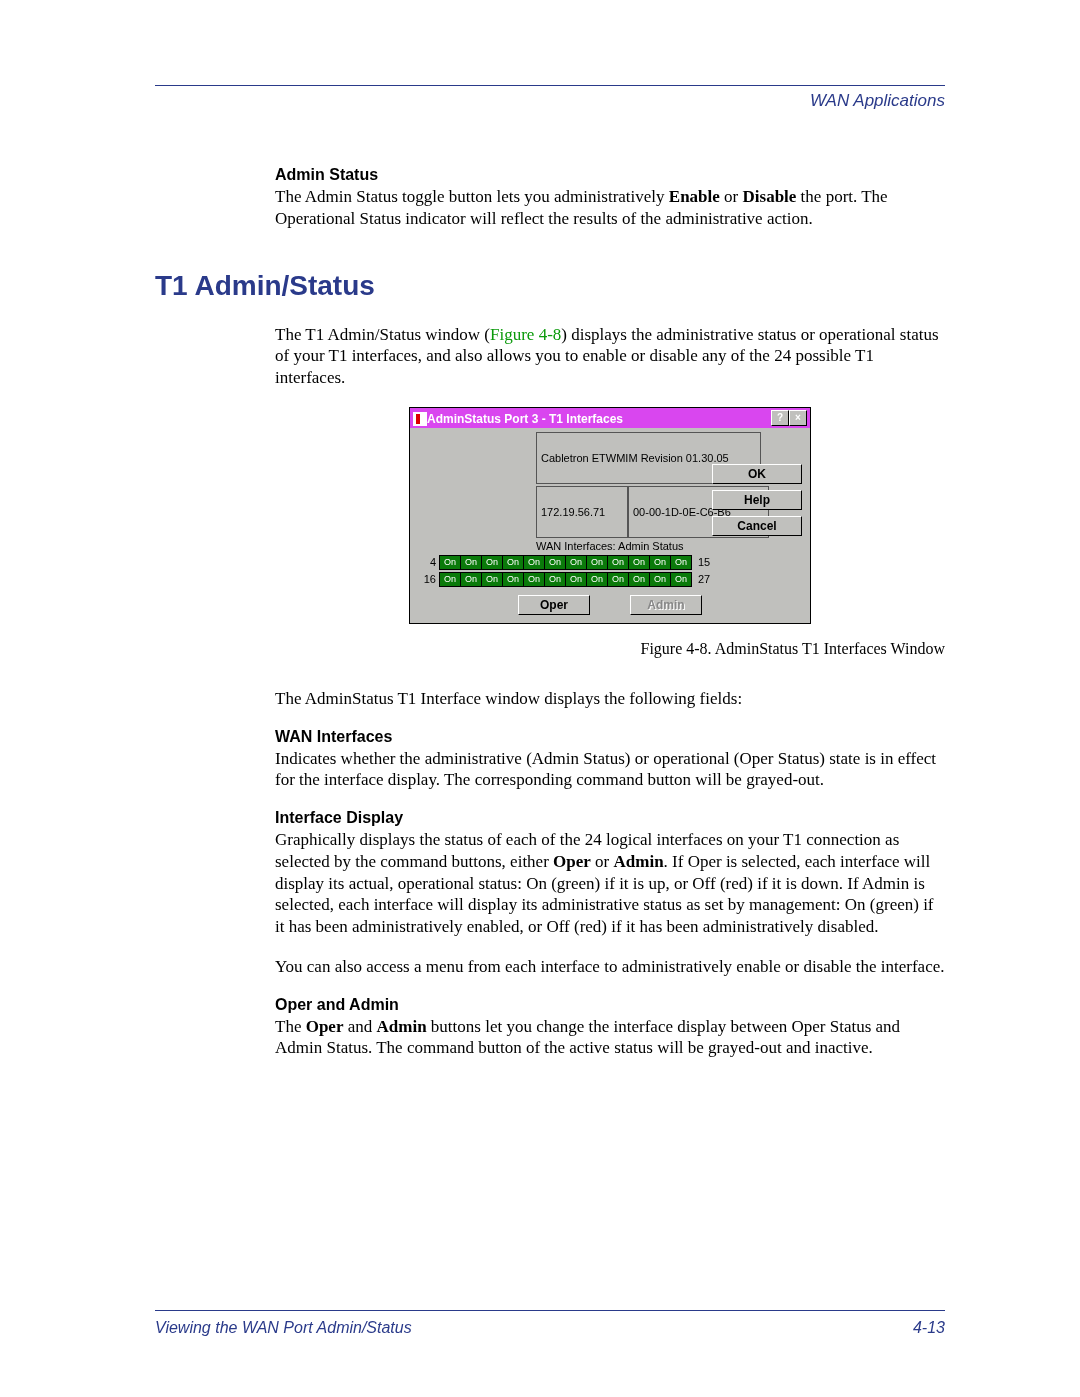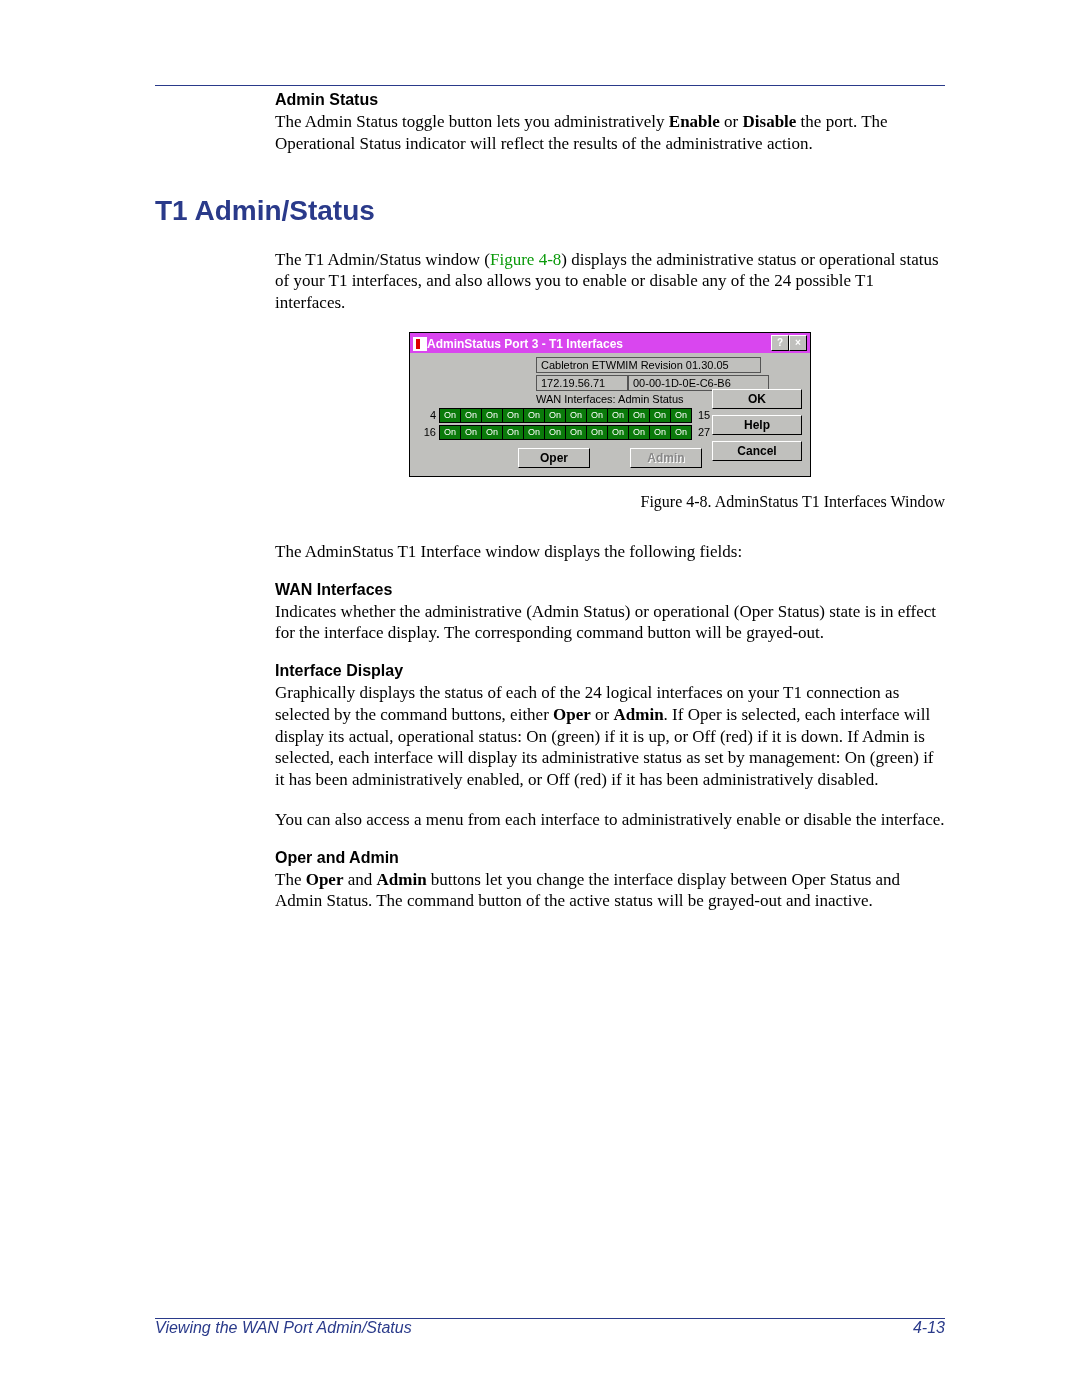--- a/index.html
+++ b/index.html
@@ -74,21 +74,21 @@
   }
   .titlebar .ticon {
     width: 14px; height: 14px; background: #fff; display: inline-block;
     position: relative;
   }
   .titlebar .ticon::after { content:''; position:absolute; left:3px; top:2px; width:4px; height:10px; background:#d00; }
   .titlebar .tbtns { margin-left: auto; display:flex; gap:0; }
   .tbtn { width:16px; height:14px; background:#c0c0bd; border:1px solid #000; border-top-color:#fff; border-left-color:#fff; font-size:10px; font-weight:bold; display:flex; align-items:center; justify-content:center; }
   .dlg-body { padding: 4px 6px 8px 6px; position: relative; }
   .info-row { display:flex; gap:0; margin-bottom:2px; margin-left:120px; }
-  .info-cell { border:1px solid #555; padding:1px 4px; background:#c0c0bd; font-size:11px; }
+  .info-cell { border:1px solid #555; padding:19px 4px; background:#c0c0bd; font-size:11px; }
   .wan-label { margin-left:120px; font-size:11px; margin-top:2px; margin-bottom:3px; }
   .btn3d {
     border:1px solid #000; border-top-color:#fff; border-left-color:#fff;
     background:#c0c0bd; padding:2px 17px; width:54px; text-align:center;
     font-weight:bold; font-size:12px;
   }
   .side-btns { position:absolute; right:8px; top:36px; display:flex; flex-direction:column; gap:6px; }
   .grid-row { display:flex; align-items:center; gap:3px; margin-left:4px; margin-bottom:2px; }
   .rownum { width:16px; text-align:right; font-size:11px; }
   .cells { display:flex; border:1px solid #000; }
@@ -97,33 +97,37 @@
   .rownum-r { font-size:11px; margin-left:3px; }
   .bottom-btns { display:flex; gap:40px; justify-content:center; margin-top:8px; }
   .wide-btn { border:1px solid #000; border-top-color:#fff; border-left-color:#fff; background:#c0c0bd; padding:2px 0; width:70px; text-align:center; font-weight:bold; font-size:12px; }
   .wide-btn.disabled { color:#888; text-shadow:1px 1px 0 #fff; }
 
   .footer {
     position: absolute;
     bottom: 60px;
     left: 155px; right: 135px;
     border-top: 1.5px solid #2a3a8a;
+    padding-top: 8px;
     display: flex;
     justify-content: space-between;
     font-style: italic;
     font-family: Arial, Helvetica, sans-serif;
     color: #2a3a8a;
     font-size: 16px;
   }
 </style>
 </head>
 <body>
 
 <div class="page">
   <div class="header-line"></div>
+  <div class="header-row">
+    <span>WAN Applications</span>
+  </div>
 
   <div class="indent-block">
     <div class="h-minor">Admin Status</div>
     <div class="body-text">
       <span>The Admin Status toggle button lets you administratively </span><b>Enable</b><span> or </span><b>Disable</b><span> the port. The Operational Status indicator will reflect the results of the administrative action.</span>
     </div>
   </div>
 
   <div class="h1">T1 Admin/Status</div>
 

